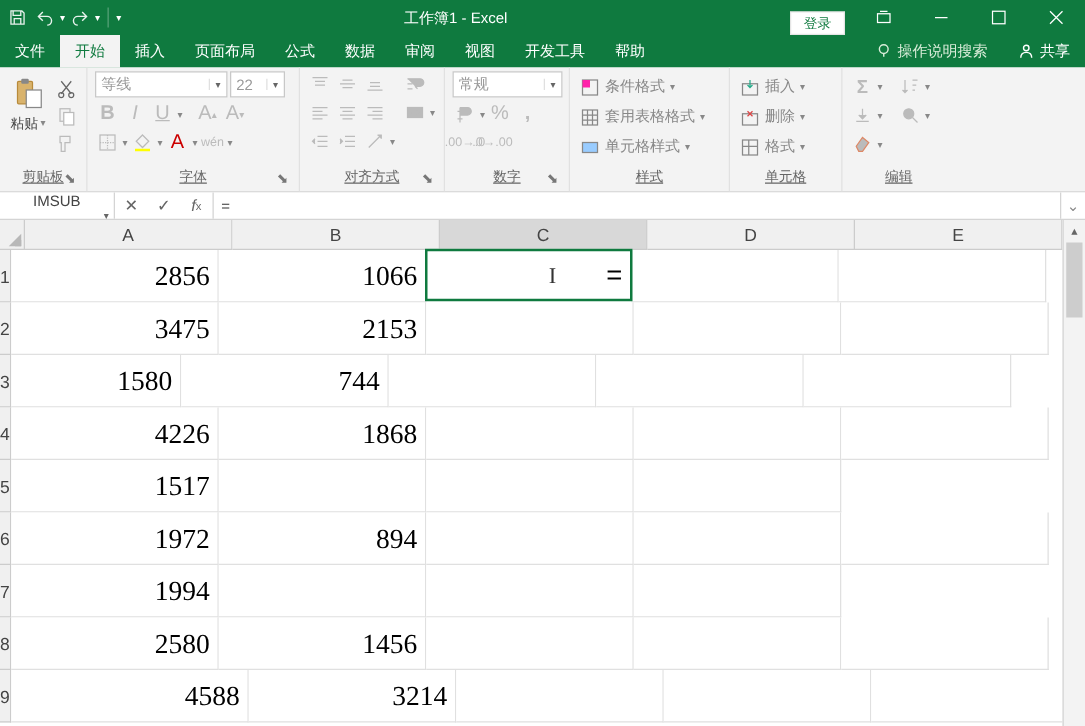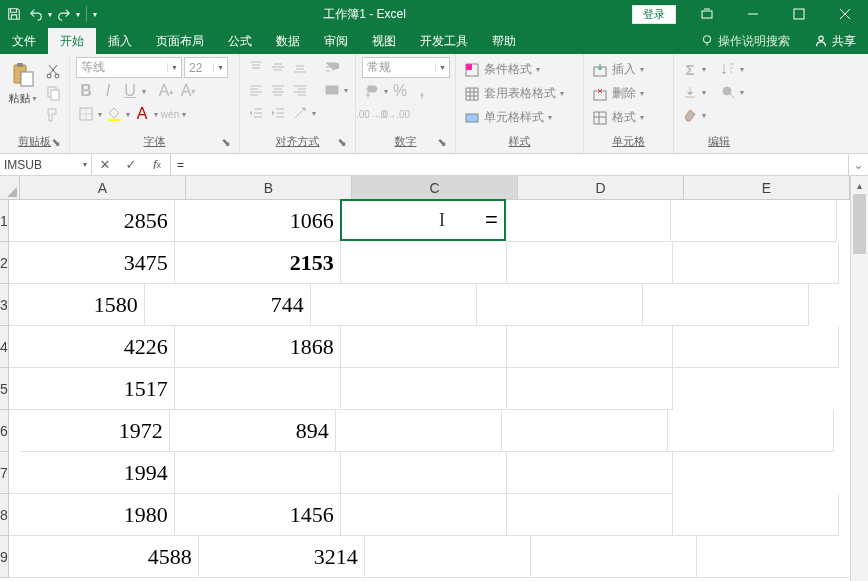--- a/index.html
+++ b/index.html
@@ -5,21 +5,21 @@
 * { margin:0; padding:0; box-sizing:border-box; font-family:"Microsoft YaHei","Segoe UI",Arial,sans-serif; }
 body { width:868px; height:581px; background:#fff; overflow:hidden; position:relative; }
 
 
 .titlebar { height:28px; background:#0f7a3f; display:flex; align-items:center; color:#fff; font-size:12px; }
 .tb-left { display:flex; align-items:center; gap:2px; padding-left:4px; }
 .tb-icon { width:20px; height:20px; display:flex; align-items:center; justify-content:center; color:#fff; opacity:.9; }
 .tb-icon svg { width:14px; height:14px; fill:currentColor; }
 .tb-sep { width:1px; height:16px; background:rgba(255,255,255,.3); margin:0 4px; }
 .tb-title { flex:1; text-align:center; font-size:12px; color:#fff; }
-.tb-right { display:flex; align-items:center; }
+.tb-right { display:flex; align-items:flex-end; }
 .tb-login { background:#fff; color:#0f7a3f; font-size:11px; padding:1px 10px; margin-right:8px; border:1px solid rgba(0,0,0,.1); }
 .tb-wbtn { width:46px; height:28px; display:flex; align-items:center; justify-content:center; color:#fff; }
 .tb-wbtn svg { width:12px; height:12px; fill:none; stroke:#fff; stroke-width:1; }
 
 
 .menubar { height:26px; background:#0f7a3f; display:flex; align-items:stretch; color:#fff; font-size:12px; }
 .menu-item { padding:0 12px; display:flex; align-items:center; cursor:pointer; }
 .menu-item.active { background:#f3f3f3; color:#0f7a3f; }
 .menu-spacer { flex:1; }
 .menu-tell { display:flex; align-items:center; gap:4px; padding:0 12px; color:#d9ecd9; }
@@ -42,21 +42,21 @@
 .rb-smicon.dim { color:#bbb; }
 .rb-combo { height:21px; border:1px solid #c8c8c8; background:#fff; display:flex; align-items:center; font-size:12px; color:#999; }
 .rb-combo .val { flex:1; padding:0 4px; }
 .rb-combo .dd { width:14px; text-align:center; color:#666; border-left:1px solid #e0e0e0; font-size:8px; }
 .rb-txtbtn { display:flex; align-items:center; gap:4px; font-size:12px; color:#888; height:21px; padding:0 2px; }
 .rb-txtbtn svg { width:16px; height:16px; }
 .caret { font-size:8px; color:#888; }
 
 
 .fxbar { height:22px; border-bottom:1px solid #d4d4d4; display:flex; align-items:stretch; font-size:12px; background:#fff; }
-.namebox { width:92px; border-right:1px solid #d4d4d4; display:flex; align-items:center; padding:0 4px; color:#444; }
+.namebox { width:92px; border-right:1px solid #d4d4d4; display:flex; align-items:center; padding:0 4px; color:#444;flex-direction:column; }
 .namebox .dd { margin-left:auto; font-size:8px; color:#666; }
 .fx-btns { display:flex; align-items:center; border-right:1px solid #d4d4d4; }
 .fx-btn { width:26px; display:flex; align-items:center; justify-content:center; color:#666; font-size:13px; }
 .fx-input { flex:1; padding:0 6px; display:flex; align-items:center; color:#333; }
 .fx-expand { width:20px; border-left:1px solid #d4d4d4; display:flex; align-items:center; justify-content:center; color:#888; }
 
 
 .grid-wrap { position:relative; height:405px; display:flex; }
 .sel-all { width:22px; height:24px; border-right:1px solid #ccc; border-bottom:1px solid #ccc; background:#f0f0f0; position:relative; }
 .sel-all::after { content:""; position:absolute; right:2px; bottom:2px; border:5px solid transparent; border-right-color:#b8b8b8; border-bottom-color:#b8b8b8; }
@@ -506,21 +506,21 @@
             <div class="cell" style="width: 166px; height: 42px;">1066</div>
             <div class="cell active" style="width: 166px; height: 42px;">
               <span class="cursor">I</span>
               <span>=</span>
             </div>
             <div class="cell" style="width: 166px; height: 42px;"></div>
             <div class="cell" style="width: 166px; height: 42px;"></div>
           </div>
           <div class="cellrow">
             <div class="cell" style="width: 166px; height: 42px;">3475</div>
-            <div class="cell" style="width: 166px; height: 42px; font-weight: bold;">2153</div>
+            <div class="cell" style="width: 166px; height: 42px;">2153</div>
             <div class="cell" style="width: 166px; height: 42px;"></div>
             <div class="cell" style="width: 166px; height: 42px;"></div>
             <div class="cell" style="width: 166px; height: 42px;"></div>
           </div>
           <div class="cellrow">
             <div class="cell" style="width: 136px; height: 42px;">1580</div>
             <div class="cell" style="width: 166px; height: 42px;">744</div>
             <div class="cell" style="width: 166px; height: 42px;"></div>
             <div class="cell" style="width: 166px; height: 42px;"></div>
             <div class="cell" style="width: 166px; height: 42px;"></div>
@@ -532,34 +532,34 @@
             <div class="cell" style="width: 166px; height: 42px;"></div>
             <div class="cell" style="width: 166px; height: 42px;"></div>
           </div>
           <div class="cellrow">
             <div class="cell" style="width: 166px; height: 42px; text-align: center;">1517</div>
             <div class="cell" style="width: 166px; height: 42px;"></div>
             <div class="cell" style="width: 166px; height: 42px;"></div>
             <div class="cell" style="width: 166px; height: 42px;"></div>
           </div>
           <div class="cellrow">
-            <div class="cell" style="width: 150px; height: 42px; margin-left: 11px;">1972</div>
+            <div class="cell" style="width: 166px; height: 42px;">1972</div>
             <div class="cell" style="width: 166px; height: 42px;">894</div>
             <div class="cell" style="width: 166px; height: 42px;"></div>
             <div class="cell" style="width: 166px; height: 42px;"></div>
             <div class="cell" style="width: 166px; height: 42px;"></div>
           </div>
           <div class="cellrow">
             <div class="cell" style="width: 166px; height: 42px;">1994</div>
             <div class="cell" style="width: 166px; height: 42px;"></div>
             <div class="cell" style="width: 166px; height: 42px;"></div>
             <div class="cell" style="width: 166px; height: 42px;"></div>
           </div>
           <div class="cellrow">
-            <div class="cell" style="width: 166px; height: 42px;">1980</div>
+            <div class="cell" style="width: 166px; height: 42px;">2580</div>
             <div class="cell" style="width: 166px; height: 42px;">1456</div>
             <div class="cell" style="width: 166px; height: 42px;"></div>
             <div class="cell" style="width: 166px; height: 42px;"></div>
             <div class="cell" style="width: 166px; height: 42px;"></div>
           </div>
           <div class="cellrow">
             <div class="cell" style="width: 190px; height: 42px;">4588</div>
             <div class="cell" style="width: 166px; height: 42px;">3214</div>
             <div class="cell" style="width: 166px; height: 42px;"></div>
             <div class="cell" style="width: 166px; height: 42px;"></div>

